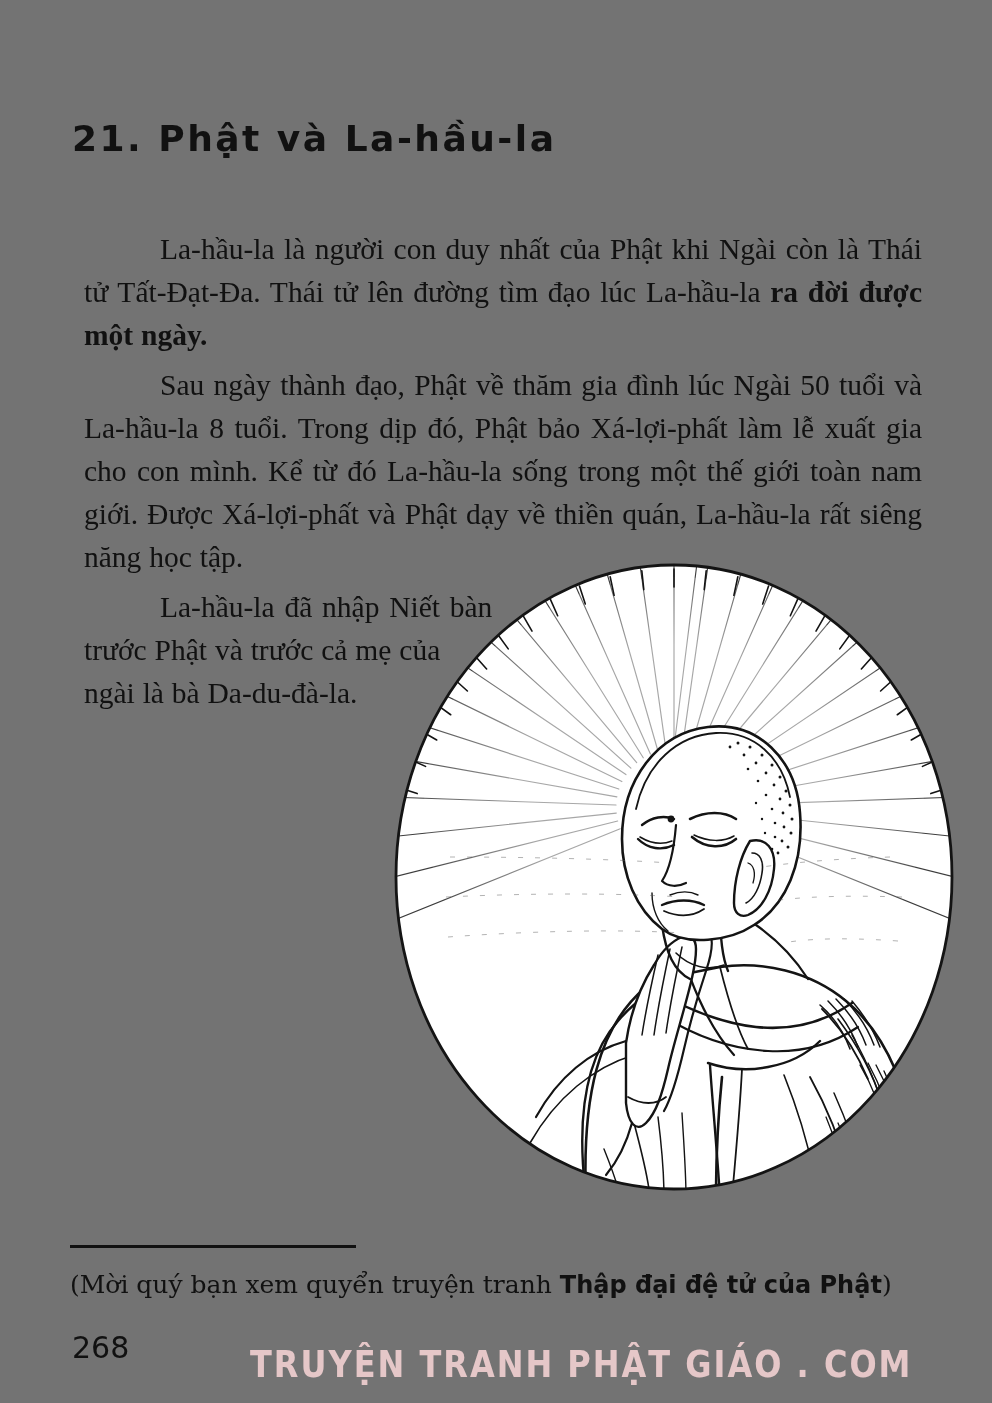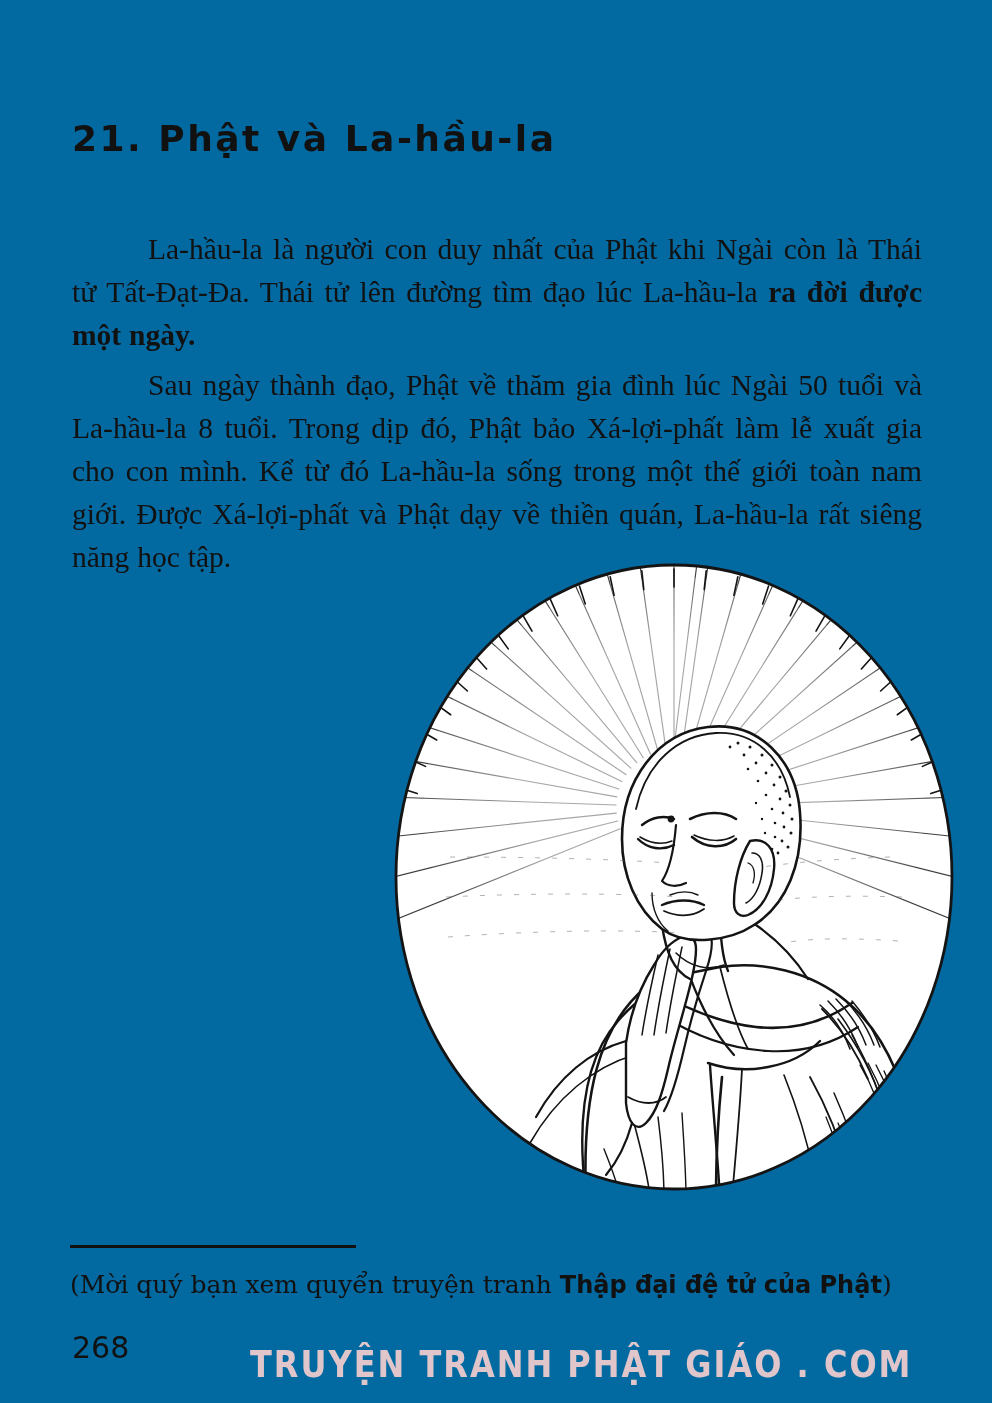--- a/index.html
+++ b/index.html
@@ -4,21 +4,21 @@
 <style>
   html, body {
     margin: 0;
     padding: 0;
     background: #ffffff;
   }
   .page {
     position: relative;
     width: 992px;
     height: 1403px;
-    background: #0369a1;
+    background: #737373;
     overflow: hidden;
     font-family: "Liberation Serif", "DejaVu Serif", serif;
     color: #111111;
   }
 
   
   .chapter-title {
     position: absolute;
     left: 72px;
     top: 118px;
@@ -31,21 +31,21 @@
   }
 
   
   .body-col {
     position: absolute;
     left: 72px;
     top: 228px;
     width: 850px;
   }
   .para {
-    margin: 0 0 7px 0;
+    margin: 0 0 7px 12px;
     font-size: 29.5px;
     line-height: 43px;
     text-align: justify;
     text-indent: 76px;
     text-justify: inter-word;
     word-spacing: 0.5px;
   }
   .para b { font-weight: bold; }
 
   
@@ -372,20 +372,21 @@
 
   <div class="body-col">
 
     <p class="para"><span>La-hầu-la là người con duy nhất của Phật khi Ngài còn là Thái tử Tất-Đạt-Đa. Thái tử lên đường tìm đạo lúc La-hầu-la </span><b>ra đời được một ngày.</b></p>
 
     <p class="para">Sau ngày thành đạo, Phật về thăm gia đình lúc Ngài 50 tuổi và La-hầu-la 8 tuổi. Trong dịp đó, Phật bảo Xá-lợi-phất làm lễ xuất gia cho con mình. Kể từ đó La-hầu-la sống trong một thế giới toàn nam giới. Được Xá-lợi-phất và Phật dạy về thiền quán, La-hầu-la rất siêng năng học tập.</p>
 
     <div class="illus-float"></div>
 
 
+    <p class="para">La-hầu-la đã nhập Niết bàn trước Phật và trước cả mẹ của ngài là bà Da-du-đà-la.</p>
   </div>
 
   <div class="footnote-rule"></div>
   <div class="footnote"><span>(Mời quý bạn xem quyển truyện tranh </span><span class="bold">Thập đại đệ tử của Phật</span><span>)</span></div>
 
   <div class="page-number">268</div>
 
   <div class="watermark">TRUYỆN TRANH PHẬT GIÁO . COM</div>
 
 </div>

